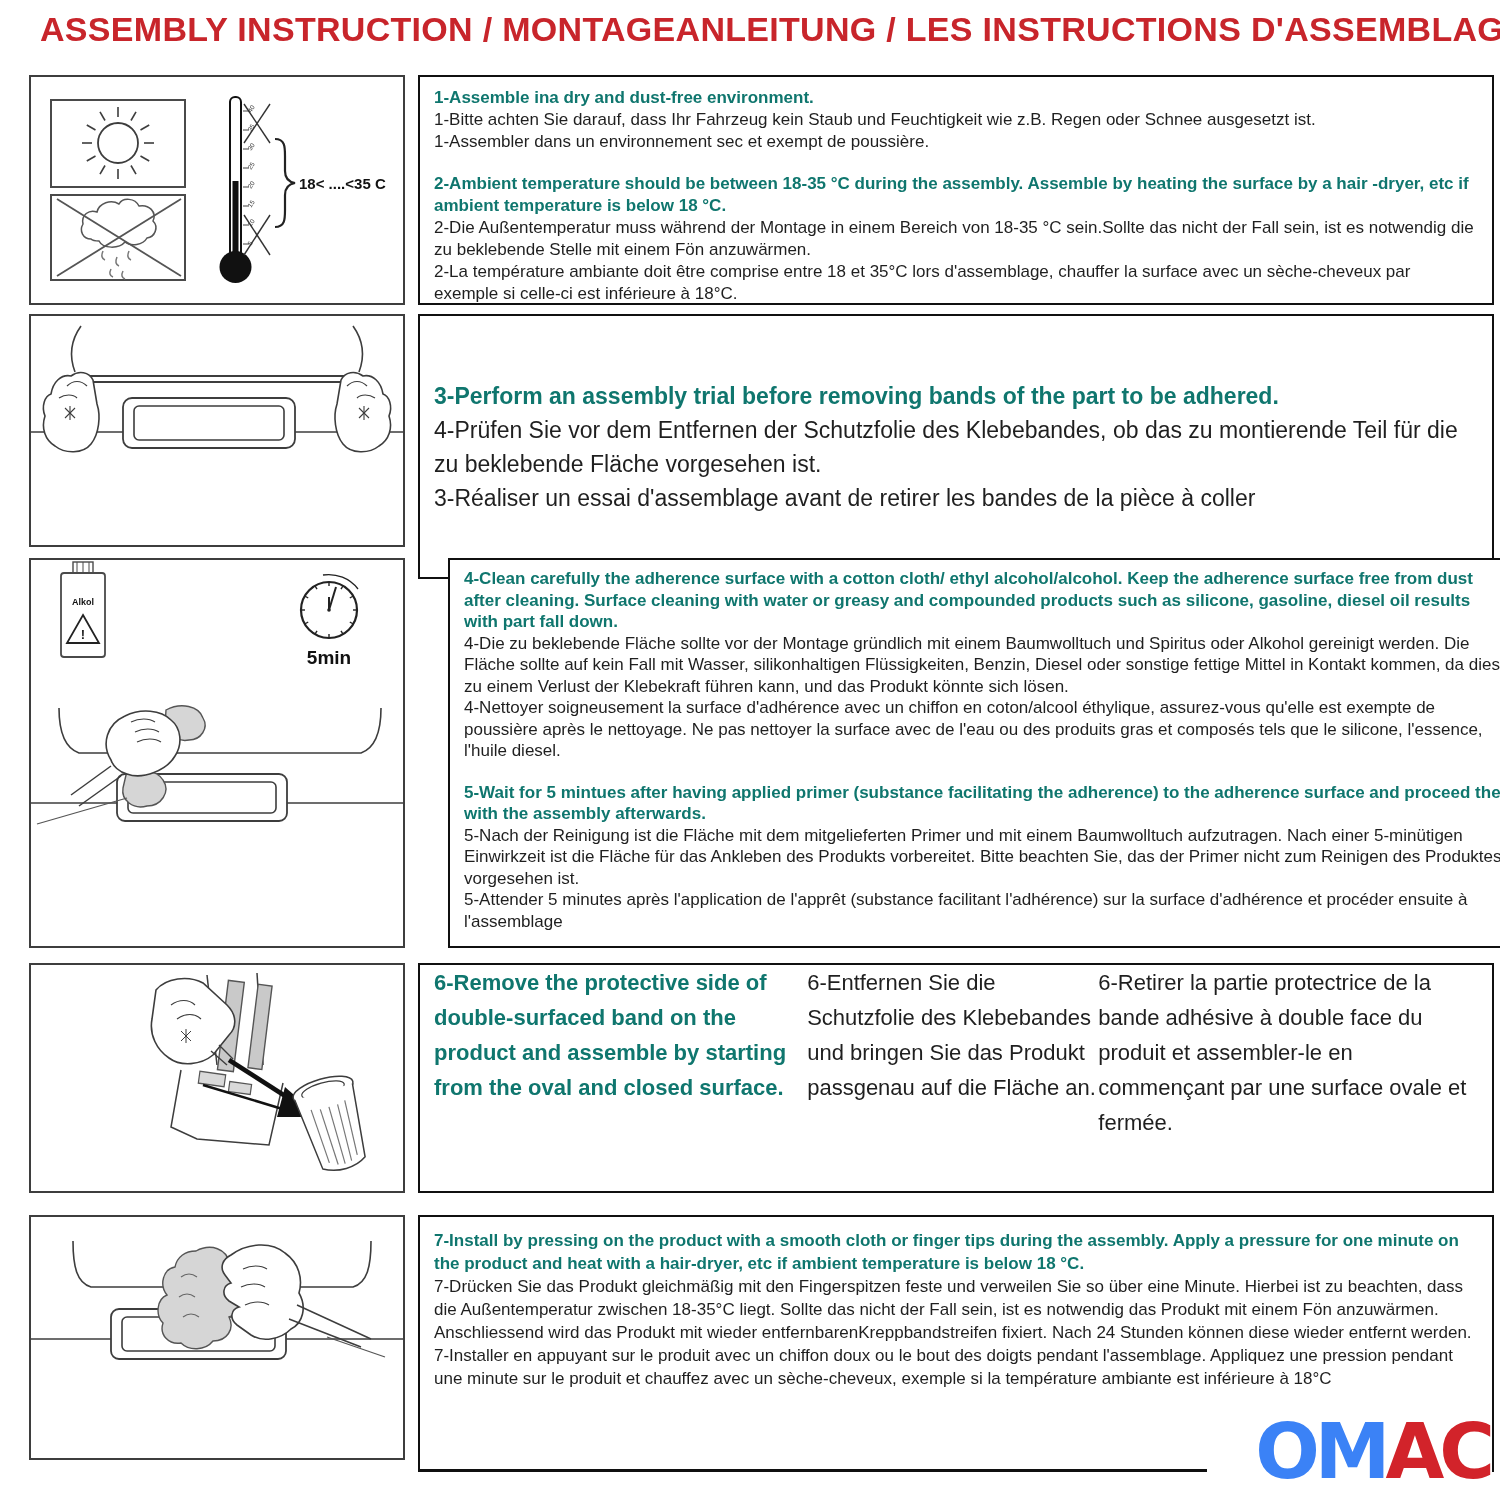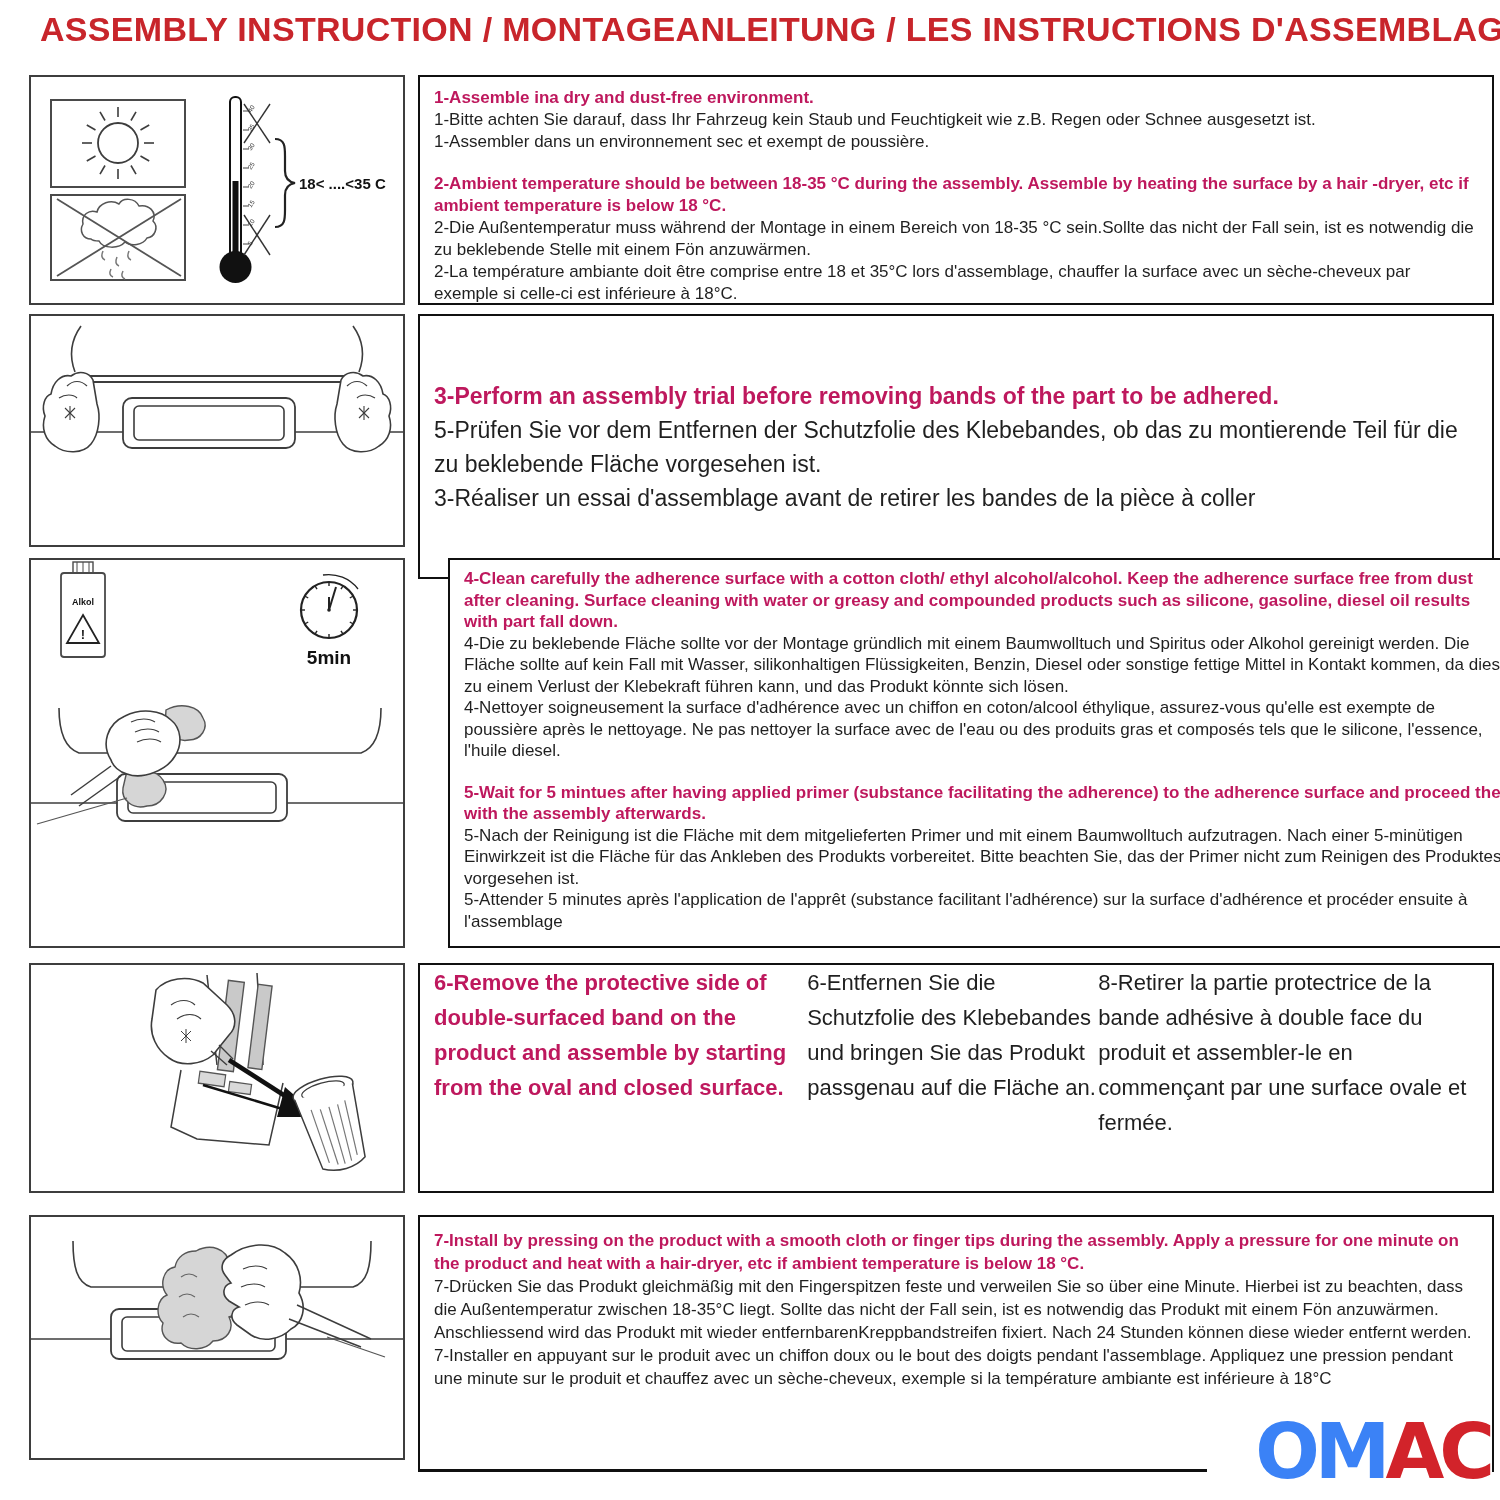--- a/index.html
+++ b/index.html
@@ -4,21 +4,21 @@
 <style>
   html,body{margin:0;padding:0;background:#fff;}
   body{width:1500px;height:1500px;position:relative;overflow:hidden;
        font-family:"Liberation Sans",sans-serif;color:#1f1f1f;}
   .title{position:absolute;left:40px;top:10px;font-size:34px;font-weight:bold;
          color:#c8252b;letter-spacing:.3px;white-space:nowrap;}
   .lbox{position:absolute;left:29px;width:372px;border:2px solid #3e3e3e;background:#fff;}
   .rbox{position:absolute;left:418px;width:1044px;border:2px solid #101010;background:#fff;
         padding:10px 14px 0 14px;overflow:hidden;}
   .rbox p{margin:0;}
-  .rbox .b{font-weight:bold;color:#be185d;}
+  .rbox .b{font-weight:bold;color:#0f766e;}
   .sp{margin-top:20px !important;}
   .small{font-size:17px;line-height:22px;}
   .tiny{font-size:17px;line-height:21.5px;margin-left:30px;}
   .mid{font-size:17px;line-height:23px;}
   .big{font-size:23px;line-height:34px;display:flex;flex-direction:column;justify-content:center;}
   .big2{font-size:22px;line-height:35px;display:flex;flex-direction:row;justify-content:center;}
   svg{display:block;}
   svg text{font-family:"Liberation Sans",sans-serif;}
   .tick{font-size:6.5px;fill:#333;}
   .svg-label{font-weight:bold;fill:#111;}
@@ -138,21 +138,21 @@
         <line x1="34" y1="92" x2="44" y2="102"></line>
           <line x1="44" y1="92" x2="34" y2="102"></line>
           <line x1="39" y1="90" x2="39" y2="104"></line>
       </g>
       <path d="M44,56 C38,40 40,24 50,10" fill="none" stroke="#3d3d3d" stroke-width="1.6"></path>
     </g>
   </svg>
 </div>
 <div class="rbox big" style="top:314px;height:229px;padding:16px 14px;">
   <p class="b">3-Perform an assembly trial before removing bands of the part to be adhered.</p>
-  <p>5-Prüfen Sie vor dem Entfernen der Schutzfolie des Klebebandes, ob das zu montierende Teil für die zu beklebende Fläche vorgesehen ist.</p>
+  <p>4-Prüfen Sie vor dem Entfernen der Schutzfolie des Klebebandes, ob das zu montierende Teil für die zu beklebende Fläche vorgesehen ist.</p>
   <p>3-Réaliser un essai d'assemblage avant de retirer les bandes de la pièce à coller</p>
 </div>
 
 <div class="lbox" style="top:558px;height:386px;">
   <svg width="372" height="386" viewBox="0 0 372 386">
 
     <g>
       <rect x="42" y="2" width="20" height="12" fill="#fff" stroke="#4a4a4a" stroke-width="1.4"></rect>
       <line x1="46" y1="2" x2="46" y2="14" stroke="#4a4a4a" stroke-width="1"></line>
       <line x1="52" y1="2" x2="52" y2="14" stroke="#4a4a4a" stroke-width="1"></line>
@@ -262,21 +262,21 @@
         <line x1="303" y1="142" x2="303" y2="201"></line>
           <line x1="312" y1="142" x2="310" y2="200"></line>
         <line x1="320" y1="140" x2="317" y2="196"></line>
       </g>
     </g>
   </svg>
 </div>
 <div class="rbox big2" style="top:963px;height:226px;padding:0 14px;">
   <p class="b">6-Remove the protective side of double-surfaced band on the product and assemble by starting from the oval and closed surface.</p>
   <p>6-Entfernen Sie die Schutzfolie des Klebebandes und bringen Sie das Produkt passgenau auf die Fläche an.</p>
-  <p>8-Retirer la partie protectrice de la bande adhésive à double face du produit et assembler-le en commençant par une surface ovale et fermée.</p>
+  <p>6-Retirer la partie protectrice de la bande adhésive à double face du produit et assembler-le en commençant par une surface ovale et fermée.</p>
 </div>
 
 <div class="lbox" style="top:1215px;height:241px;">
   <svg width="372" height="241" viewBox="0 0 372 241">
     <g>
       <path d="M42,24 C42,50 46,66 60,70 L322,70 C336,66 340,50 340,24" fill="none" stroke="#3d3d3d" stroke-width="1.6"></path>
       <line x1="0" y1="122" x2="372" y2="122" stroke="#3d3d3d" stroke-width="1.6"></line>
       <rect x="80" y="92" width="175" height="50" rx="8" fill="#fff" stroke="#3d3d3d" stroke-width="1.8"></rect>
       <rect x="91" y="100" width="153" height="34" rx="5" fill="#fff" stroke="#3d3d3d" stroke-width="1.6"></rect>
     </g>

